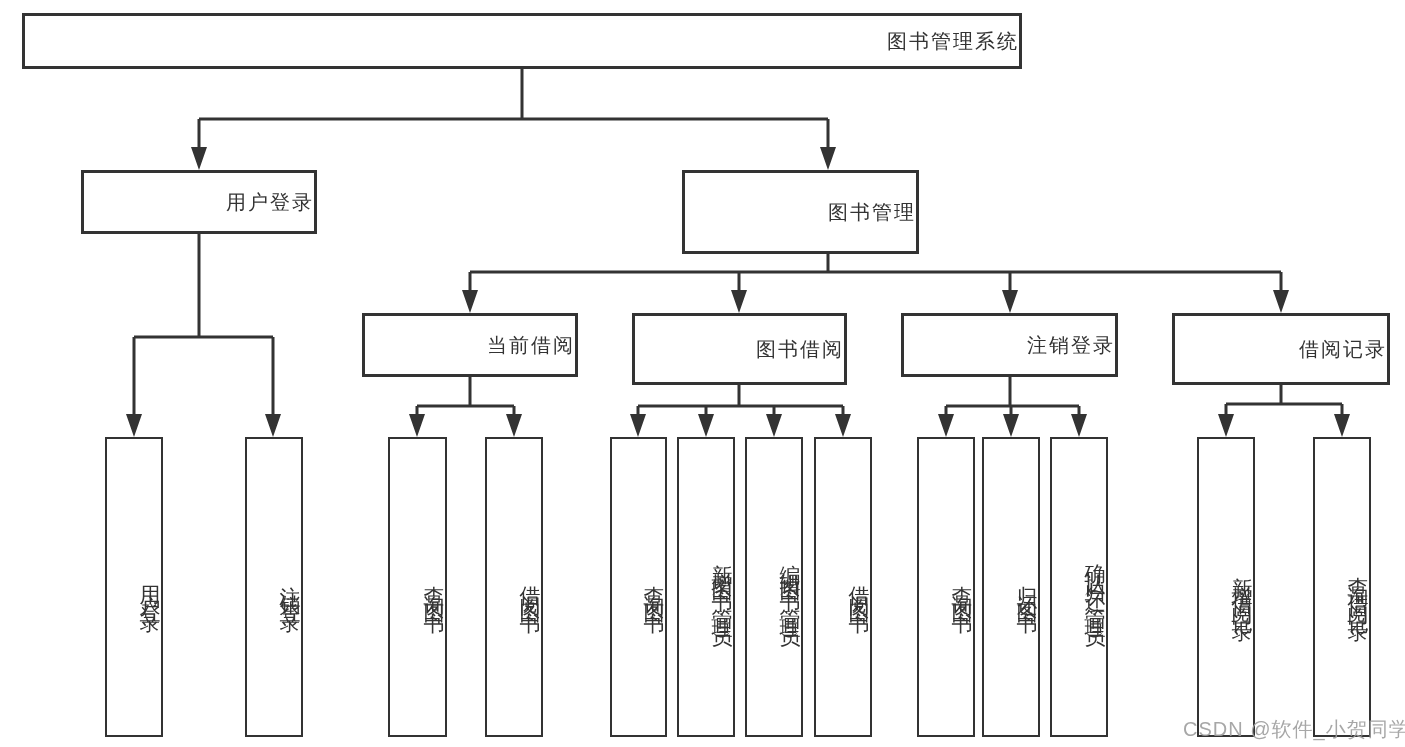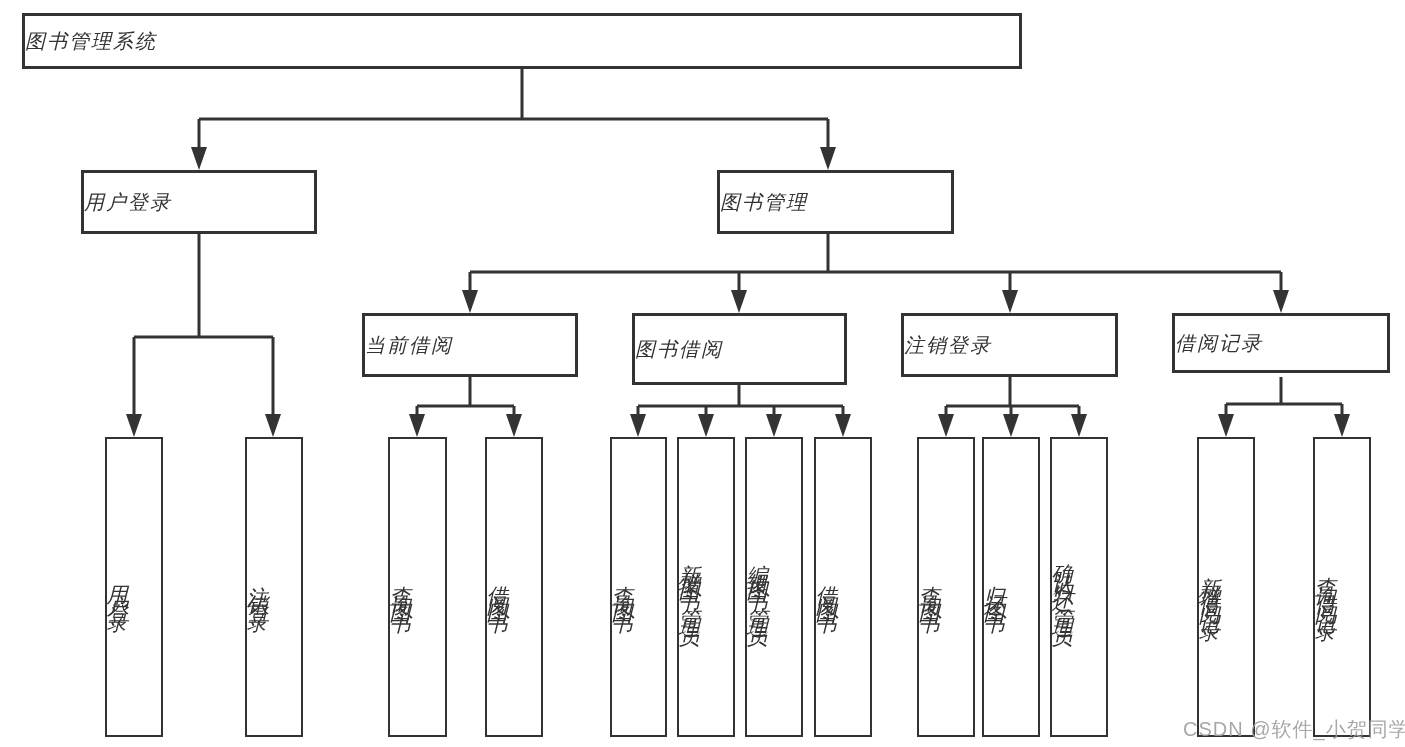--- a/index.html
+++ b/index.html
@@ -19,21 +19,21 @@
     overflow:hidden;
   }
   svg.wires{position:absolute;left:0;top:0;width:1405px;height:747px;}
   .wires .lines{fill:none;stroke:var(--line);stroke-width:3;}
   .wires .arrows{fill:var(--line);stroke:none;}
   .node{
     position:absolute;
     background:var(--box-fill);
     border:3px solid var(--line);
     box-sizing:border-box;
-    display:flex;align-items:center;justify-content:flex-start;font-style:italic;
+    display:flex;align-items:center;justify-content:flex-end;
   }
   .node.h span{
     font-size:20px;
     letter-spacing:2px;
     white-space:nowrap;
   }
   .node.v{border-width:2.5px;}
   .node.v span{
     writing-mode:vertical-rl;
     text-orientation:mixed;
@@ -96,34 +96,34 @@
       M1334 414 H1350 L1342 437 Z"></path>
   </svg>
 
   <div class="node h" style="left:22px;top:13px;width:1000px;height:56px">
     <span>图书管理系统</span>
   </div>
 
   <div class="node h" style="left:81px;top:170px;width:236px;height:64px">
     <span>用户登录</span>
   </div>
-  <div class="node h" style="left:717px;top:170px;width:237px;height:64px">
+  <div class="node h" style="left:682px;top:170px;width:237px;height:84px">
     <span>图书管理</span>
   </div>
 
   <div class="node h" style="left:362px;top:313px;width:216px;height:64px">
     <span>当前借阅</span>
   </div>
   <div class="node h" style="left:632px;top:313px;width:215px;height:72px">
     <span>图书借阅</span>
   </div>
   <div class="node h" style="left:901px;top:313px;width:217px;height:64px">
     <span>注销登录</span>
   </div>
-  <div class="node h" style="left:1172px;top:313px;width:218px;height:60px">
+  <div class="node h" style="left:1172px;top:313px;width:218px;height:72px">
     <span>借阅记录</span>
   </div>
 
   <div class="node v" style="left:105px;top:437px;width:58px;height:300px">
     <span>用户登录</span>
   </div>
   <div class="node v" style="left:245px;top:437px;width:58px;height:300px">
     <span>注销登录</span>
   </div>
 

